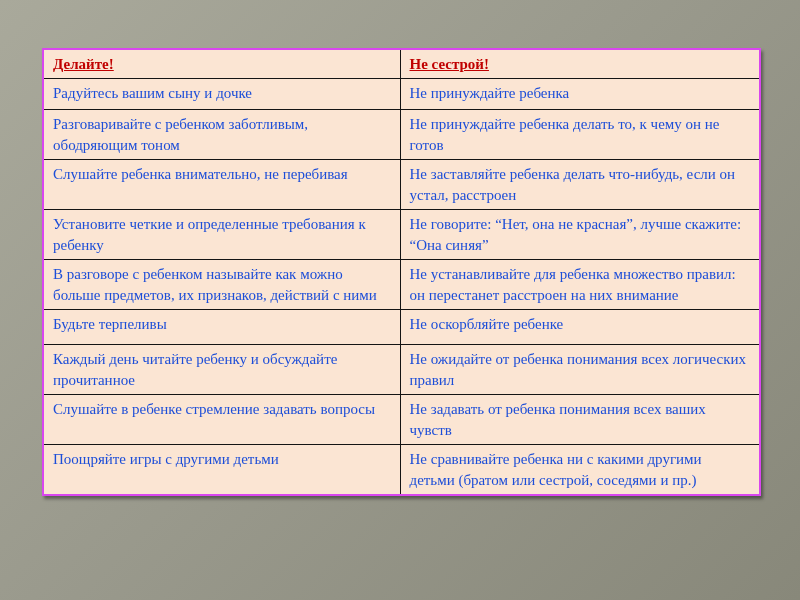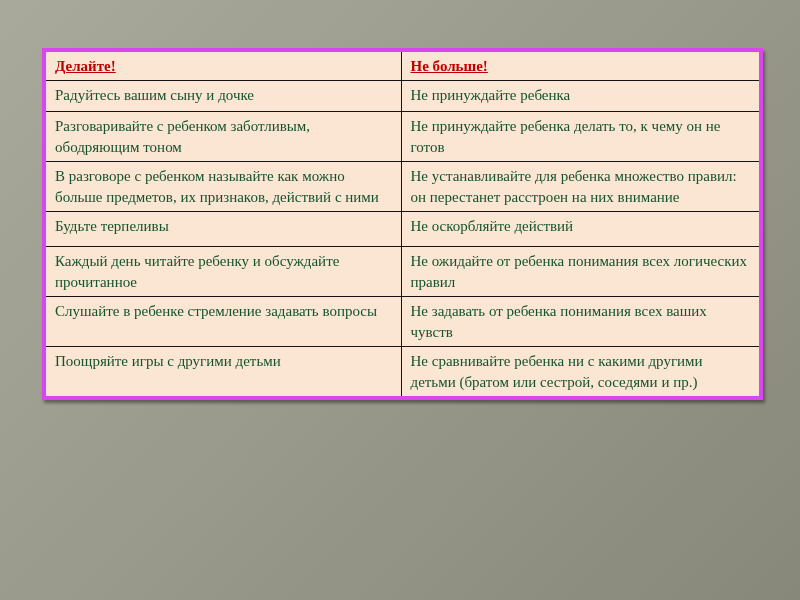--- a/index.html
+++ b/index.html
@@ -19,34 +19,34 @@
     height: 600px;
   }
   table.advice-table {
     position: absolute;
     left: 42px;
     top: 48px;
     width: 717px;
     border-collapse: collapse;
     table-layout: fixed;
     background: #fbe5d3;
-    border: 4px solid #d946ef;
+    border: 2px solid #d946ef;
     box-shadow: 2px 3px 3px rgba(0,0,0,0.40);
   }
   table.advice-table col.c1 { width: 357px; }
   table.advice-table col.c2 { width: 360px; }
   table.advice-table th,
   table.advice-table td {
     border: 1px solid #141414;
     vertical-align: top;
     text-align: left;
     padding: 4px 10px 3px 9px;
     font-size: 15px;
     line-height: 1.40;
-    color: #14532d;
+    color: #1d4ed8;
     overflow: hidden;
   }
   table.advice-table th {
     color: #c00000;
     font-weight: bold;
     text-decoration: underline;
     font-size: 15px;
   }
 </style>
 </head>
@@ -54,37 +54,45 @@
 
 <div class="slide">
   <table class="advice-table">
     <colgroup>
         <col class="c1">
         <col class="c2">
       </colgroup>
     <tbody>
       <tr style="height:29px">
         <th>Делайте!</th>
-        <th>Не больше!</th>
+        <th>Не сестрой!</th>
       </tr>
       <tr style="height:31px">
         <td>Радуйтесь вашим сыну и дочке</td>
         <td>Не принуждайте ребенка</td>
       </tr>
       <tr style="height:44px">
         <td>Разговаривайте с ребенком заботливым, ободряющим тоном</td>
         <td>Не принуждайте ребенка делать то, к чему он не готов</td>
       </tr>
+      <tr style="height:48px">
+        <td>Слушайте ребенка внимательно, не перебивая</td>
+        <td>Не заставляйте ребенка делать что-нибудь, если он устал, расстроен</td>
+      </tr>
+      <tr style="height:45px">
+        <td>Установите четкие и определенные требования к ребенку</td>
+        <td>Не говорите: “Нет, она не красная”, лучше скажите: “Она синяя”</td>
+      </tr>
       <tr style="height:45px">
         <td>В разговоре с ребенком называйте как можно больше предметов, их признаков, действий с ними</td>
         <td>Не устанавливайте для ребенка множество правил: он перестанет расстроен на них внимание</td>
       </tr>
       <tr style="height:35px">
         <td>Будьте терпеливы</td>
-        <td>Не оскорбляйте действий</td>
+        <td>Не оскорбляйте ребенке</td>
       </tr>
       <tr style="height:43px">
         <td>Каждый день читайте ребенку и обсуждайте прочитанное</td>
         <td>Не ожидайте от ребенка понимания всех логических правил</td>
       </tr>
       <tr style="height:42px">
         <td>Слушайте в ребенке стремление задавать вопросы</td>
         <td>Не задавать от ребенка понимания всех ваших чувств</td>
       </tr>
       <tr style="height:43px">

